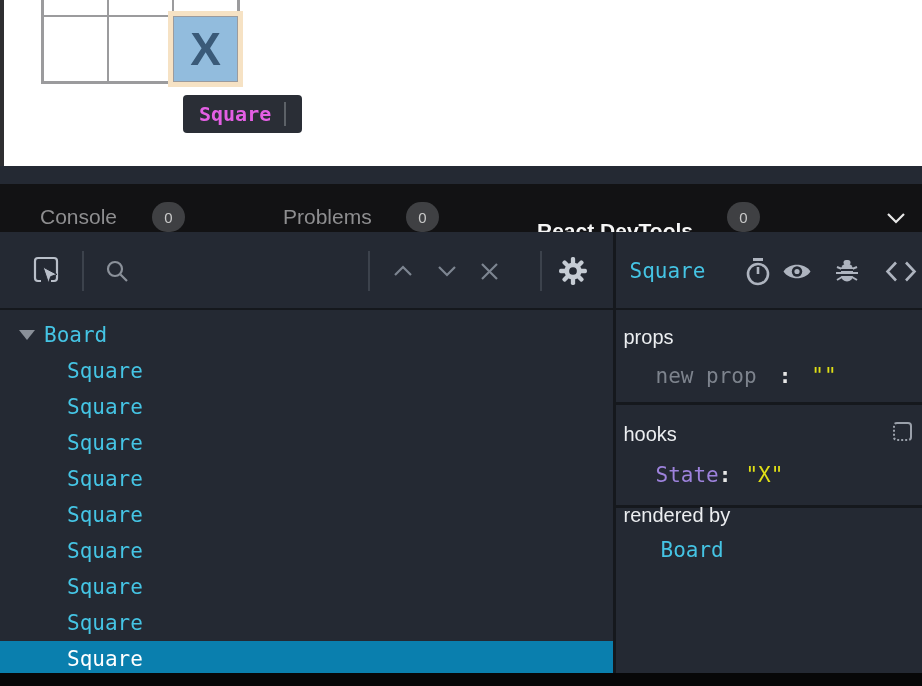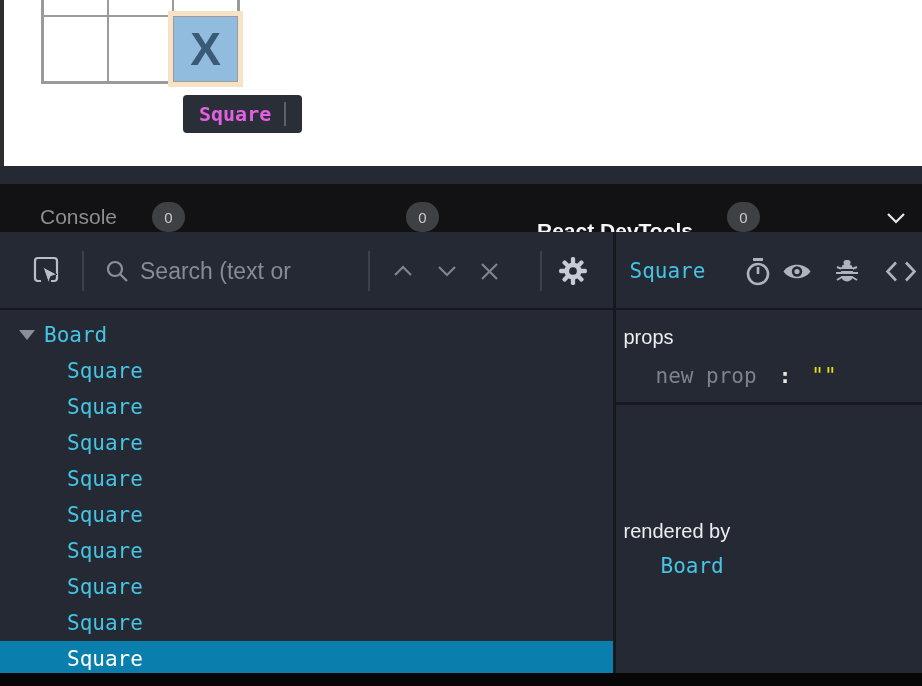--- a/index.html
+++ b/index.html
@@ -54,21 +54,21 @@
   .tree-row .tri { width:0; height:0; border-left:8px solid transparent; border-right:8px solid transparent; border-top:10px solid #8a9099; margin-left:19px; margin-right:9px; }
   .tree-row.child { padding-left:67px; }
   .tree-row.selected { background:#0a7fae; color:#ffffff; }
 
   .right-panel { position:absolute; left:615.5px; top:0; width:306.5px; height:441px; font-family:"DejaVu Sans Mono", monospace; }
   .r-toolbar { position:absolute; left:0; top:0; width:100%; height:78px; border-bottom:2px solid #15181d; }
   .r-title { position:absolute; left:14px; top:0; height:78px; display:flex; align-items:center; font-size:21px; color:#45c4e4; }
   .section { position:absolute; left:0; width:100%; border-bottom:3px solid #15181d; }
   .sec-props { top:80px; height:93px; }
   .sec-hooks { top:173px; height:103px; }
-  .sec-rendered { top:276px; height:158px; border-bottom:none; }
+  .sec-rendered { top:260px; height:158px; border-bottom:none; }
   .sec-header { position:absolute; left:8px; font-family:"Liberation Sans",sans-serif; font-size:20px; color:#eceef1; }
   .kv-row { position:absolute; left:40px; font-size:21px; white-space:pre; }
   .key-gray { color:#7d838d; }
   .key-purple { color:#9d82dc; }
   .colon { color:#e8e8e8; font-weight:bold; }
   .val-yellow { color:#dfdf16; }
   .cyan-link { color:#45c4e4; }
   .parse-hooks-btn { position:absolute; right:10px; top:17px; width:19px; height:19px; border:2.5px solid #9aa0aa; border-radius:4px; border-left-style:dotted; border-bottom-style:dotted; }
 
   .bottom-strip { position:absolute; left:0; top:673px; width:922px; height:13px; background:#070708; }
@@ -94,20 +94,21 @@
     </div>
     <div class="size-tooltip">
       <span class="tt-name">Square</span>
       <span class="tt-sep"></span>
     </div>
   </section>
 
   <section class="tab-bar">
     <span class="tab-label" style="left:40px">Console</span>
     <span class="tab-badge" style="left:152px">0</span>
+    <span class="tab-label" style="left:283px">Problems</span>
     <span class="tab-badge" style="left:406px">0</span>
     <span class="tab-label active" style="left:537px">React DevTools</span>
     <span class="tab-badge" style="left:727px">0</span>
     <span class="bar-chevron">
       <svg width="20" height="12" viewBox="0 0 20 12">
           <polyline points="2,2 10,10 18,2" fill="none" stroke="#e8e8e8" stroke-width="2.2"></polyline>
         </svg>
     </span>
   </section>
 
@@ -122,21 +123,20 @@
             <path d="M12 13 l5.5 16 2.2-6.4 6.3-2.2 z" fill="#b9bfc9" stroke="#242933" stroke-width="1"></path>
           </svg>
         </span>
         <span class="tb-sep" style="left:82px"></span>
         <span class="icon-abs" style="left:104px; top:26px;">
           <svg width="26" height="26" viewBox="0 0 26 26">
               <circle cx="11" cy="11" r="7" fill="none" stroke="#8b919a" stroke-width="2.2"></circle>
               <line x1="16.5" y1="16.5" x2="23" y2="23" stroke="#8b919a" stroke-width="2.2"></line>
             </svg>
         </span>
-        <span class="search-ph">Search (text or</span>
         <span class="tb-sep" style="left:368px"></span>
         <span class="icon-abs" style="left:393px; top:33px;">
           <svg width="20" height="12" viewBox="0 0 20 12">
               <polyline points="2,10 10,2 18,10" fill="none" stroke="#7d8591" stroke-width="2.2"></polyline>
             </svg>
         </span>
         <span class="icon-abs" style="left:437px; top:33px;">
           <svg width="20" height="12" viewBox="0 0 20 12">
               <polyline points="2,2 10,10 18,2" fill="none" stroke="#7d8591" stroke-width="2.2"></polyline>
             </svg>
@@ -214,20 +214,25 @@
             <polyline points="21,2.5 29.5,11.5 21,20.5" fill="none" stroke="#aeb4bf" stroke-width="2.6"></polyline>
           </svg>
         </span>
       </div>
 
       <div class="section sec-props">
         <span class="sec-header" style="top:14px">props</span>
         <span class="kv-row" style="top:52px"><span class="key-gray">new prop</span><span class="colon" style="margin-left:22px">:</span><span class="val-yellow" style="margin-left:20px">""</span></span>
       </div>
 
+      <div class="section sec-hooks">
+        <span class="sec-header" style="top:18px">hooks</span>
+        <span class="parse-hooks-btn"></span>
+        <span class="kv-row" style="top:58px"><span class="key-purple">State</span><span class="colon">:</span><span class="val-yellow" style="margin-left:14px">"X"</span></span>
+      </div>
 
       <div class="section sec-rendered">
         <span class="sec-header" style="top:12px">rendered by</span>
         <span class="kv-row cyan-link" style="top:46px; left:45px">Board</span>
       </div>
     </div>
   </section>
 
   <div class="bottom-strip"></div>
 </div>

